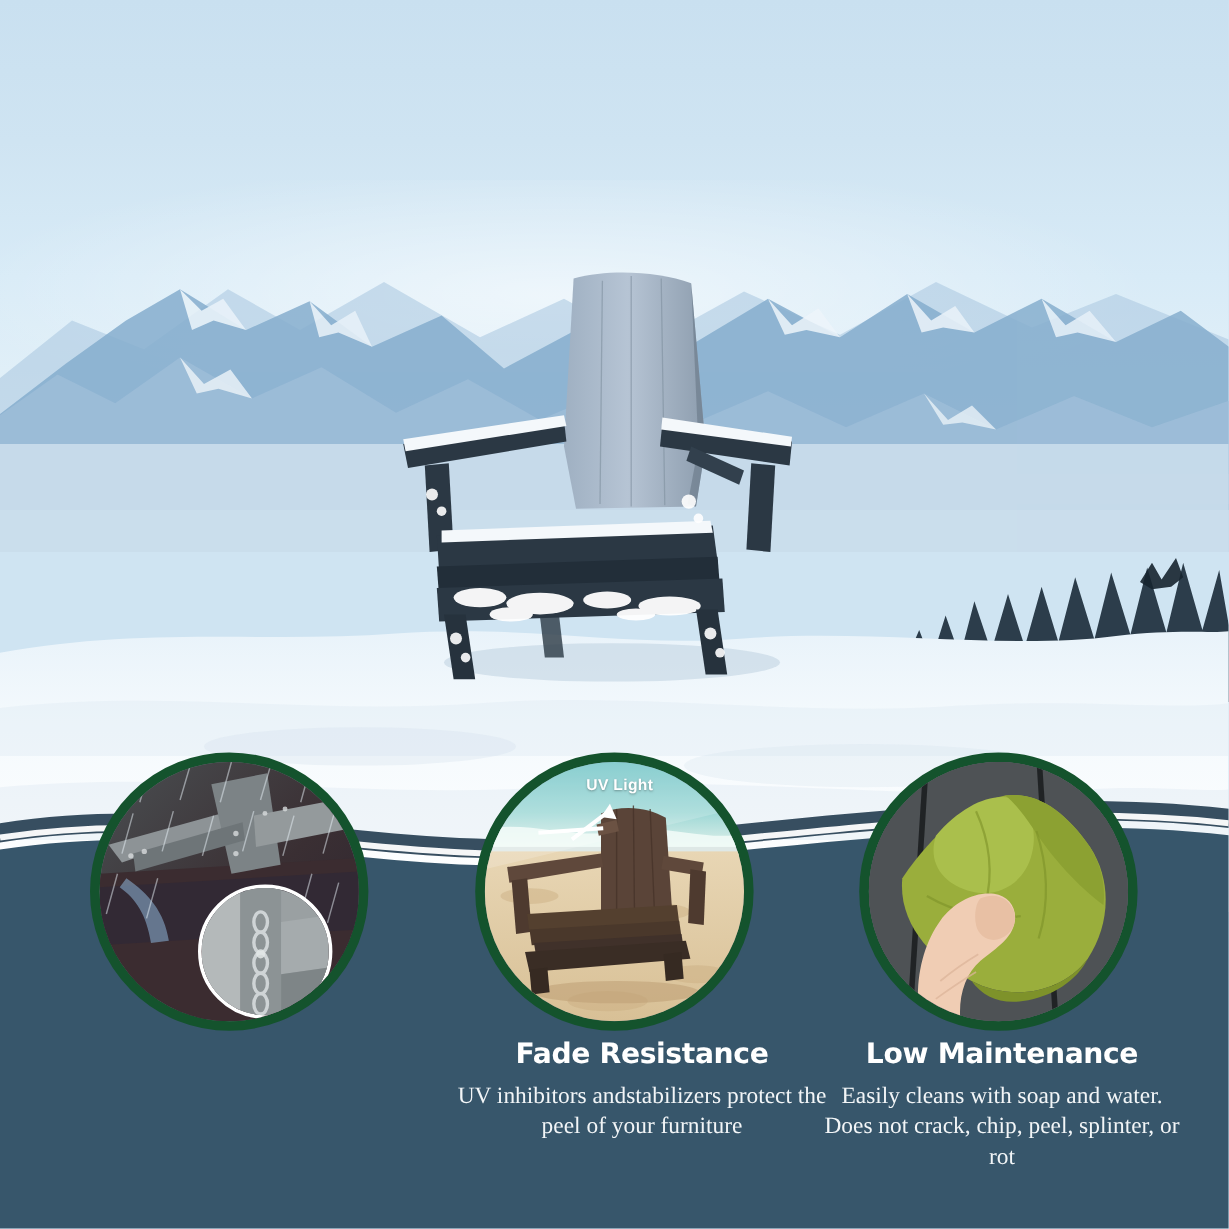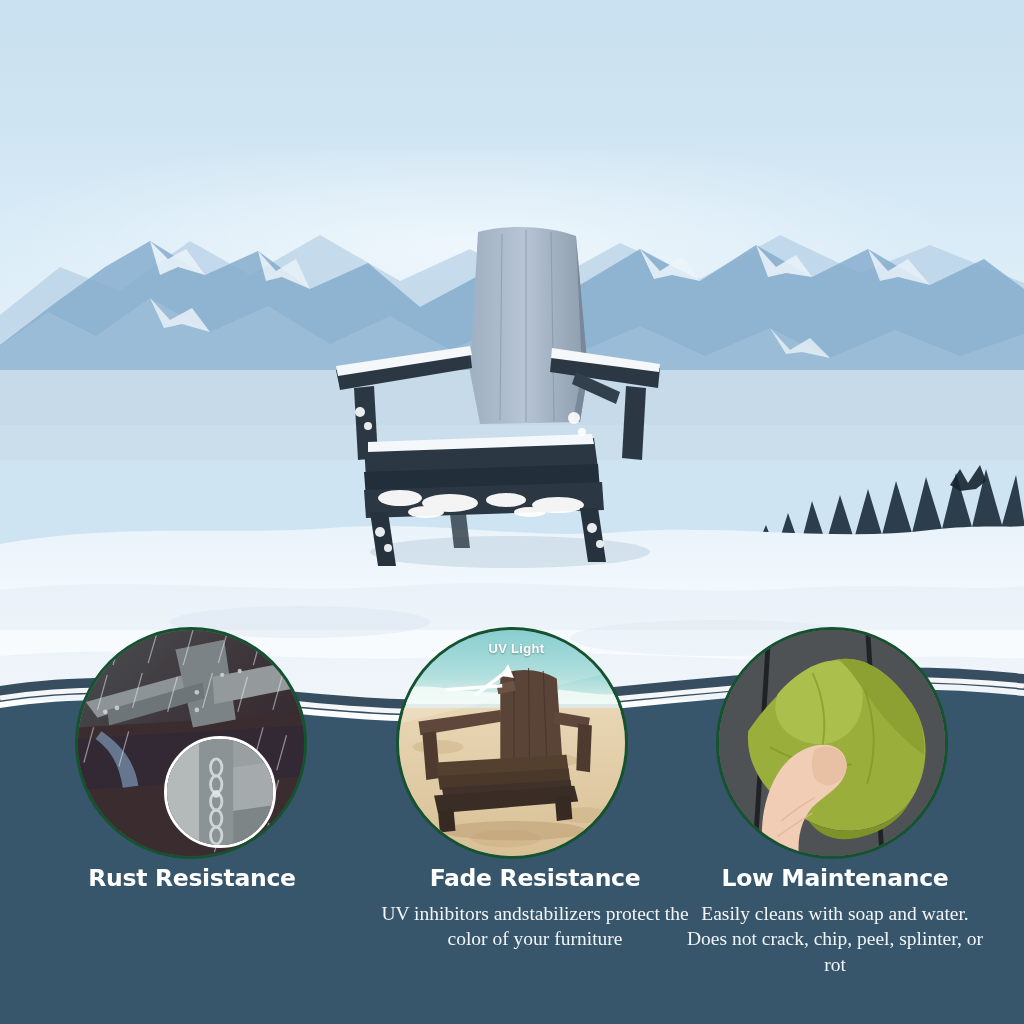--- a/index.html
+++ b/index.html
@@ -91,21 +91,21 @@
     line-height: 1.42;
     color: #14181c;
     transform: scaleX(0.94);
   }
 
   
   .circle {
     position: absolute;
     width: 232px; height: 232px;
     border-radius: 50%;
-    border: 3px solid #14532d;
+    border: 8px solid #14532d;
     overflow: hidden;
     z-index: 25;
     background: #6d7a80;
   }
   .c1 { left: 75px;  top: 627px; }
   .c2 { left: 396px; top: 627px; }
   .c3 { left: 716px; top: 627px; }
 
   .circle-img { position: absolute; inset: 0; }
 
@@ -485,26 +485,25 @@
                  C108,162 98,156 96,146 C94,136 96,126 100,122 Z" fill="#e8c0a4"></path>
         <g stroke="#dcb49a" stroke-width="1.6" fill="none" opacity=".75">
           <path d="M64,196 C76,186 88,178 98,172"></path>
           <path d="M60,212 C74,202 86,194 96,188"></path>
         </g>
       </g>
     </svg>
   </div>
 
   <div class="caption cap1">
-    <div class="cap-title">Rust Resistance</div>
   </div>
 
   <div class="caption cap2">
     <div class="cap-title">Fade Resistance</div>
-    <div class="cap-body">UV inhibitors andstabilizers protect the color of your furniture</div>
+    <div class="cap-body">UV inhibitors andstabilizers protect the peel of your furniture</div>
   </div>
 
   <div class="caption cap3">
     <div class="cap-title">Low Maintenance</div>
     <div class="cap-body">Easily cleans with soap and water. Does not crack, chip, peel, splinter, or rot</div>
   </div>
 
 </div>
 
 </body></html>

